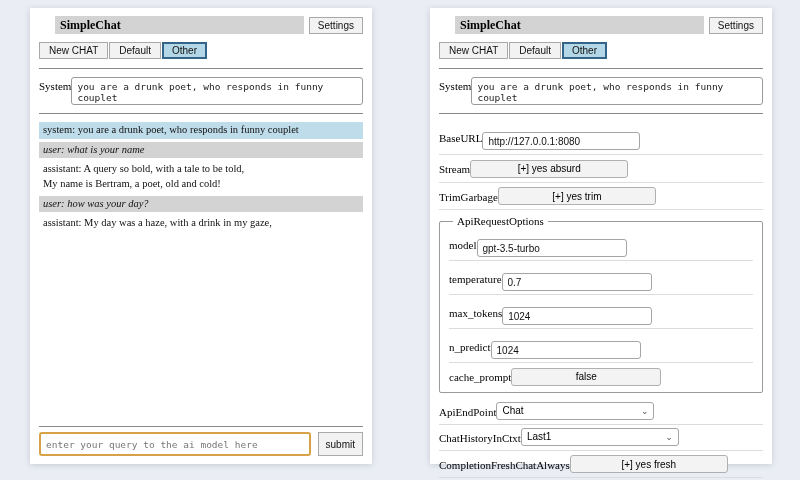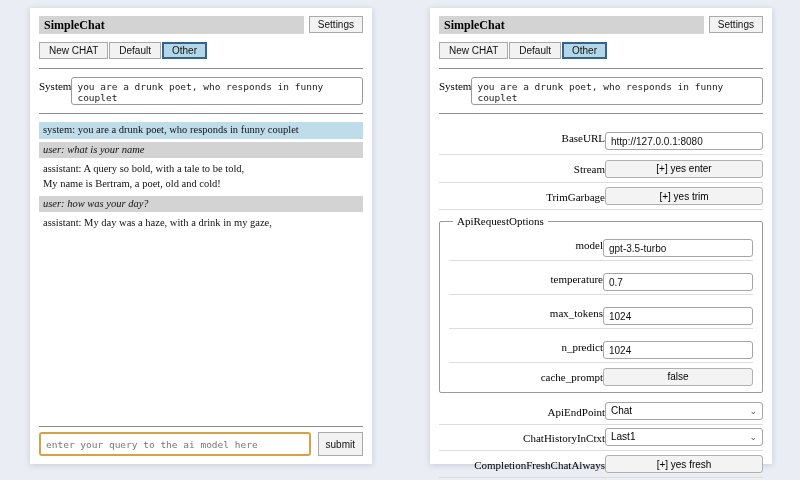--- a/index.html
+++ b/index.html
@@ -16,21 +16,21 @@
     height: 456px;
     background: #ffffff;
     box-shadow: 0 1px 6px rgba(40,50,80,0.18);
     padding: 8px 9px;
     display: flex;
     flex-direction: column;
   }
   .card.left  { left: 30px; }
   .card.right { left: 430px; }
 
-  .header-row { display: flex; align-items: flex-start; gap: 5px; margin-bottom: 7px; }
+  .header-row { display: flex; align-items: center; gap: 5px; margin-bottom: 7px; margin-left: 16px; }
   .title {
     flex: 1;
     background: #d3d3d3;
     font: bold 12px "Liberation Serif", serif;
     padding: 2px 5px;
     line-height: 14px;
   }
   .btn {
     font: 10px "Liberation Sans", sans-serif;
     background: #f2f2f2;
@@ -91,21 +91,21 @@
     color: #222;
   }
   .query-input::placeholder { color: #777; }
   .query-input.focused { border: 2px solid #d7a247; }
   .submit-btn { padding: 2px 7px; }
 
   
   .settings-list { margin-top: 1px; }
   .setting-row {
     display: flex;
-    justify-content: flex-end;
+    justify-content: flex-start;
     align-items: center;
     padding: 3px 0 4px;
     border-bottom: 1px solid #dcdcdc;
   }
   .ctl { width: 158px; flex: 0 0 158px; }
   .ctl-input {
     font: 10px "Liberation Sans", sans-serif;
     border: 1px solid #a5a5a5;
     border-radius: 3px;
     padding: 2px 5px;
@@ -218,21 +218,21 @@
   </div>
   <hr class="hr-dark">
 
   <div class="settings-list">
     <div class="setting-row">
       <span class="label">BaseURL</span>
       <span class="ctl"><input class="ctl-input" spellcheck="false" value="http://127.0.0.1:8080" style=""></span>
     </div>
     <div class="setting-row">
       <span class="label">Stream</span>
-      <span class="ctl"><button class="toggle-btn">[+] yes enter</button></span>
+      <span class="ctl"><button class="toggle-btn">[+] yes absurd</button></span>
     </div>
     <div class="setting-row">
       <span class="label">TrimGarbage</span>
       <span class="ctl"><button class="toggle-btn">[+] yes trim</button></span>
     </div>
 
     <fieldset class="aro">
       <legend>ApiRequestOptions</legend>
       <div class="setting-row">
         <span class="label">model</span>

